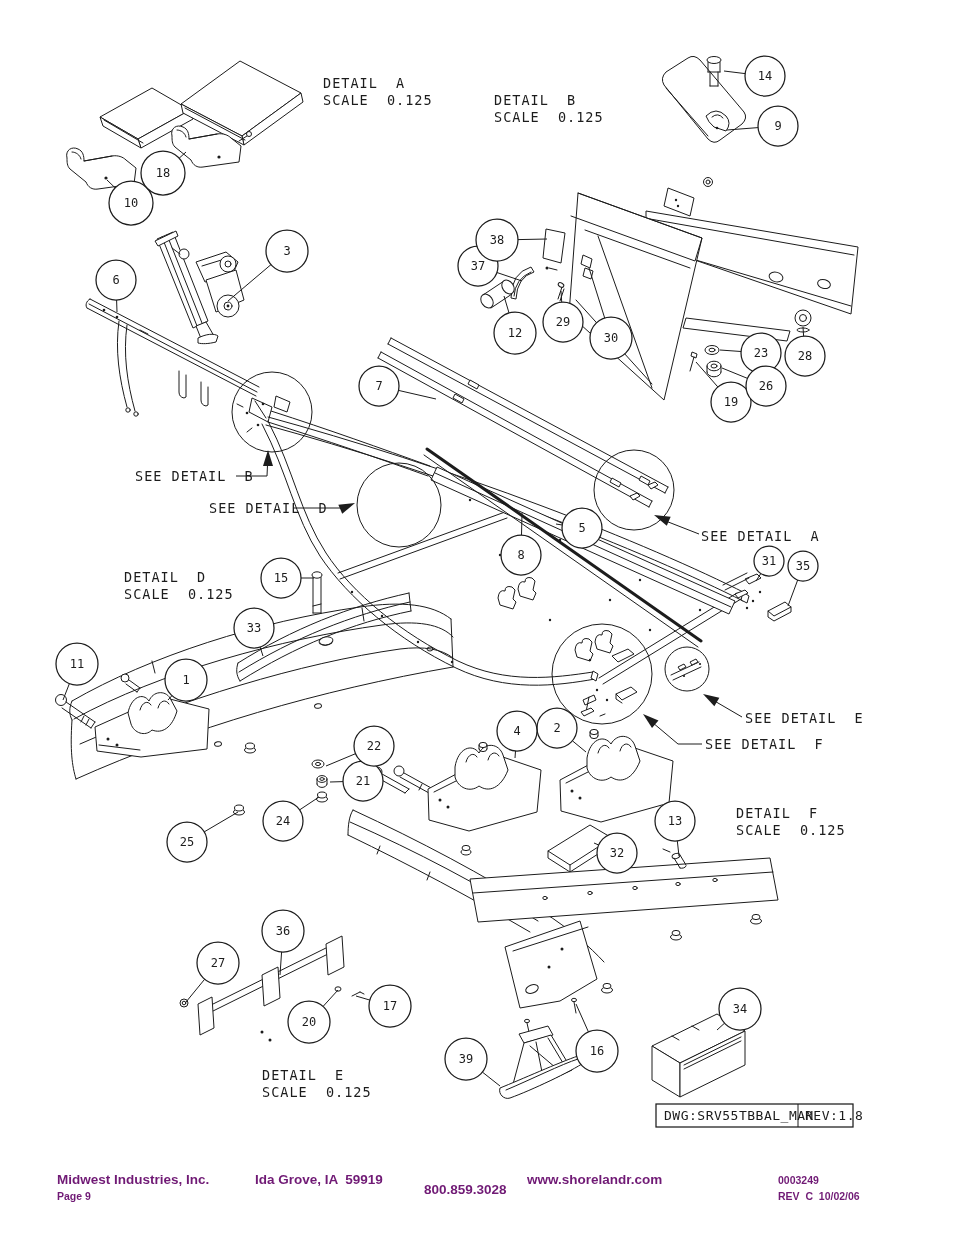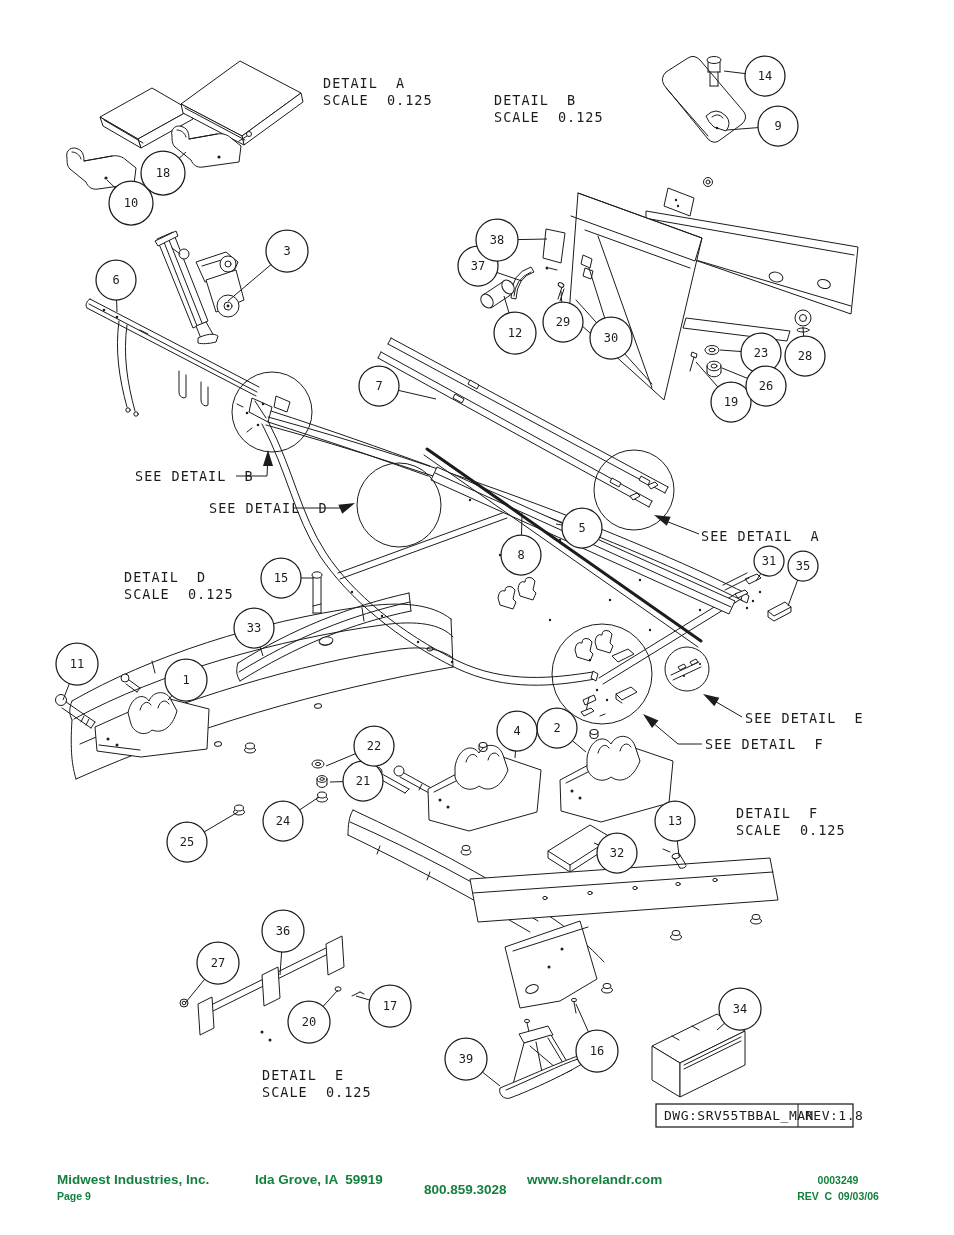--- a/index.html
+++ b/index.html
@@ -12,25 +12,25 @@
   .hv{fill:none;stroke:#1c1c1c;stroke-width:3;stroke-linecap:round;}
   .thin{fill:none;stroke:#1c1c1c;stroke-width:1;}
   .balloon{fill:#ffffff;stroke:#1c1c1c;stroke-width:1.25;}
   .solid{fill:#1c1c1c;stroke:none;}
   .dot{fill:#1c1c1c;stroke:none;}
   text{white-space:pre;}
   .cad{font-family:"DejaVu Sans Mono",monospace;font-size:13px;letter-spacing:0.5px;fill:#1c1c1c;}
   .big{font-size:13.5px;letter-spacing:1px;}
   .num{font-size:12px;letter-spacing:0;}
   
-  .footer{position:absolute;left:0;top:1162px;width:954px;height:73px;color:#15803d;}
+  .footer{position:absolute;left:0;top:1162px;width:954px;height:73px;color:#701a75;}
   .footer span{position:absolute;white-space:pre;}
   .f-main{font-size:13.5px;font-weight:bold;}
   .f-small{font-size:10.5px;font-weight:bold;}
-  .r-align{text-align:center;width:120px;}
+  .r-align{text-align:left;width:120px;}
 </style>
 </head>
 <body>
 
 <div class="page">
 
 <svg id="drawing" viewBox="0 0 954 1235" xmlns="http://www.w3.org/2000/svg">
 
   <g>
     <path class="w" d="M100,117 L152,88 L190,110 L138,139 Z"></path>
@@ -591,16 +591,16 @@
       </g>
 </svg>
 
 <div class="footer">
   <span class="f-main" style="left:57px;top:10px">Midwest Industries, Inc.</span>
   <span class="f-main" style="left:255px;top:10px">Ida Grove, IA  59919</span>
   <span class="f-main" style="left:424px;top:20px">800.859.3028</span>
   <span class="f-main" style="left:527px;top:10px">www.shorelandr.com</span>
   <span class="f-small" style="left:57px;top:28px">Page 9</span>
   <span class="f-small r-align" style="left:778px;top:12px">0003249</span>
-  <span class="f-small r-align" style="left:778px;top:28px">REV  C  09/03/06</span>
+  <span class="f-small r-align" style="left:778px;top:28px">REV  C  10/02/06</span>
 </div>
 
 </div>
 
 </body></html>

